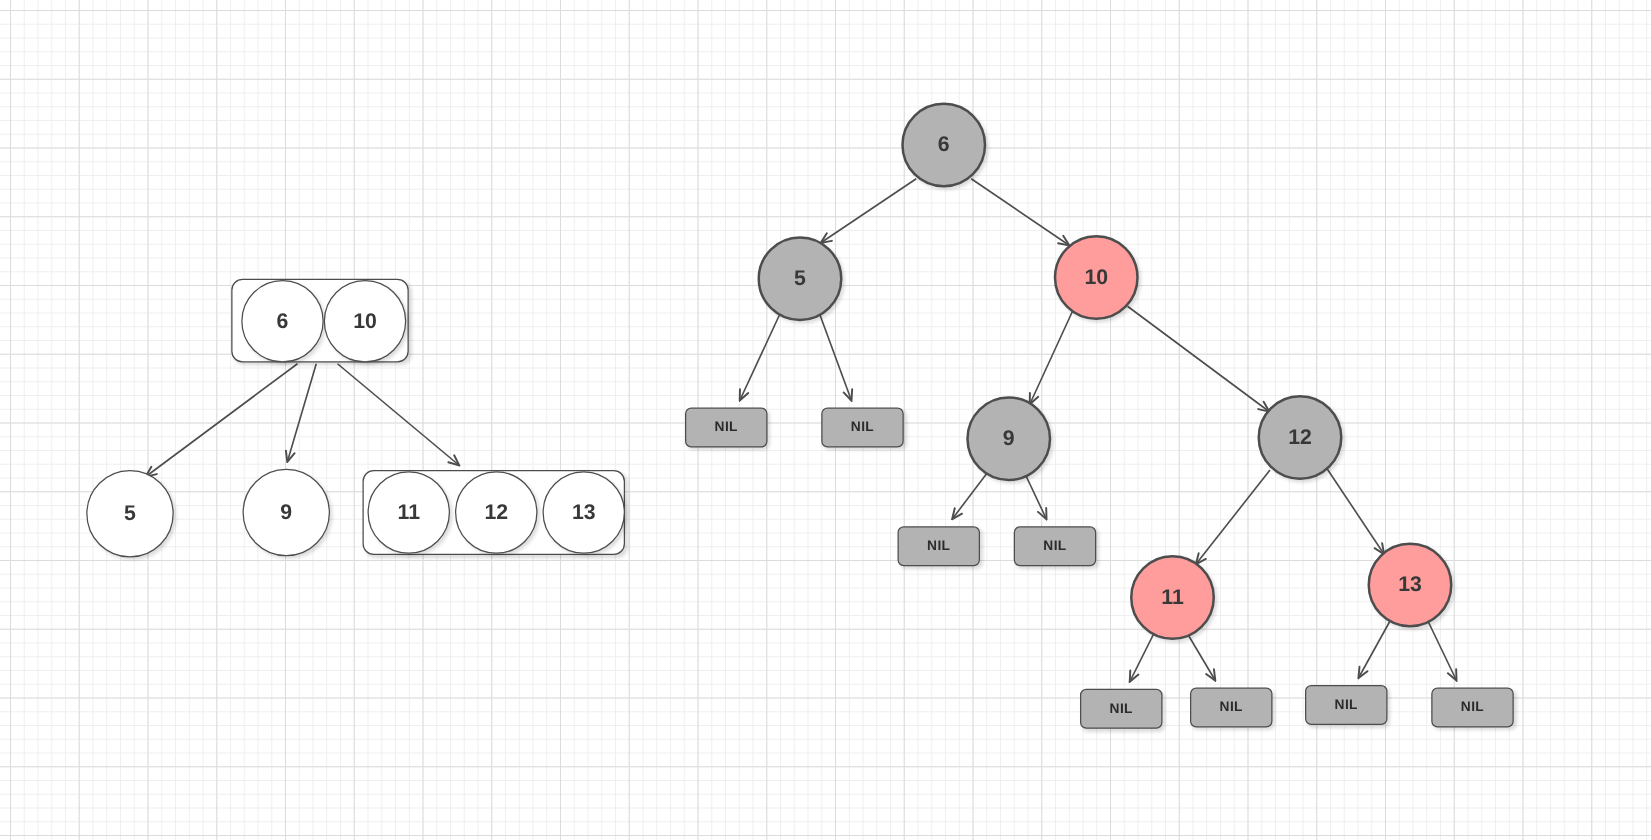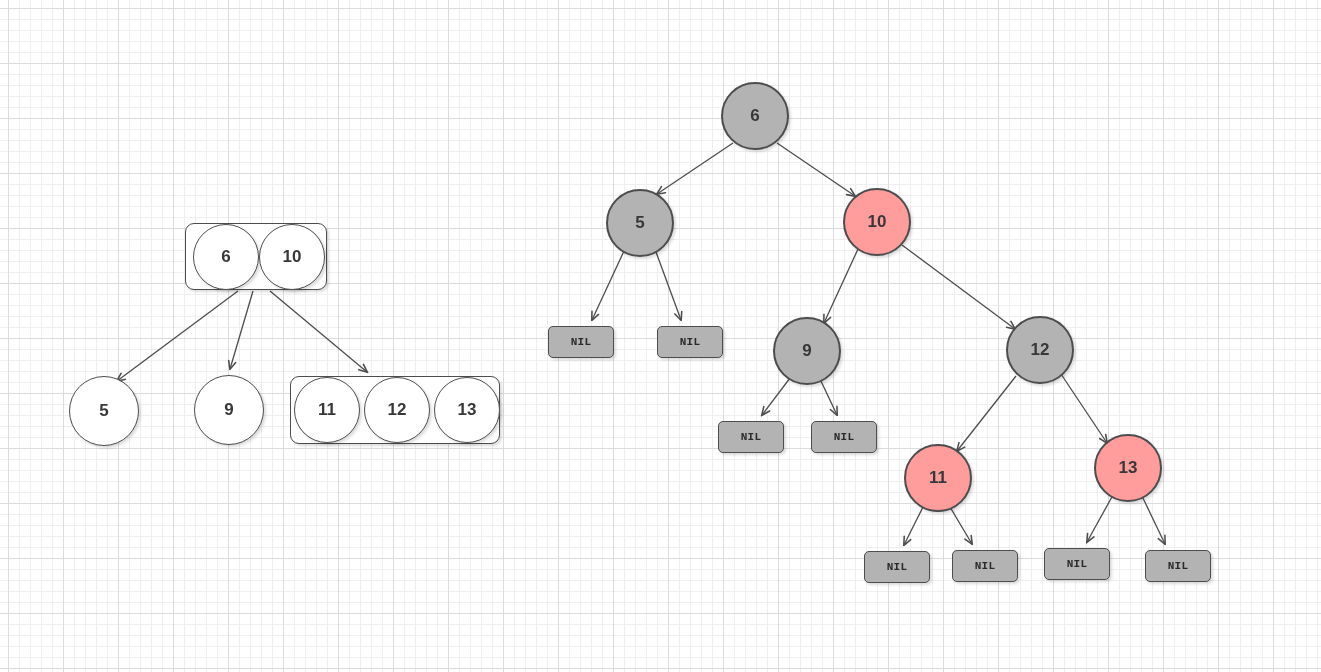--- a/index.html
+++ b/index.html
@@ -49,21 +49,20 @@
   .nil {
     position: absolute;
     width: 66px; height: 32px;
     background: #b3b3b3;
     border: 1.5px solid #4d4d4d;
     border-radius: 5px;
     display: flex; align-items: center; justify-content: center;
     font-size: 11px; font-weight: 700; color: #2b2b2b;
     letter-spacing: 0.3px;
     box-shadow: 2px 2px 3px rgba(0,0,0,0.14);
-    font-family: Liberation Mono, monospace;
   }
 
   .lbl { pointer-events: none; }
 </style>
 </head>
 <body>
 
 <div class="canvas">
 
   <svg class="edges" width="1321" height="672" viewBox="0 0 1321 672">

